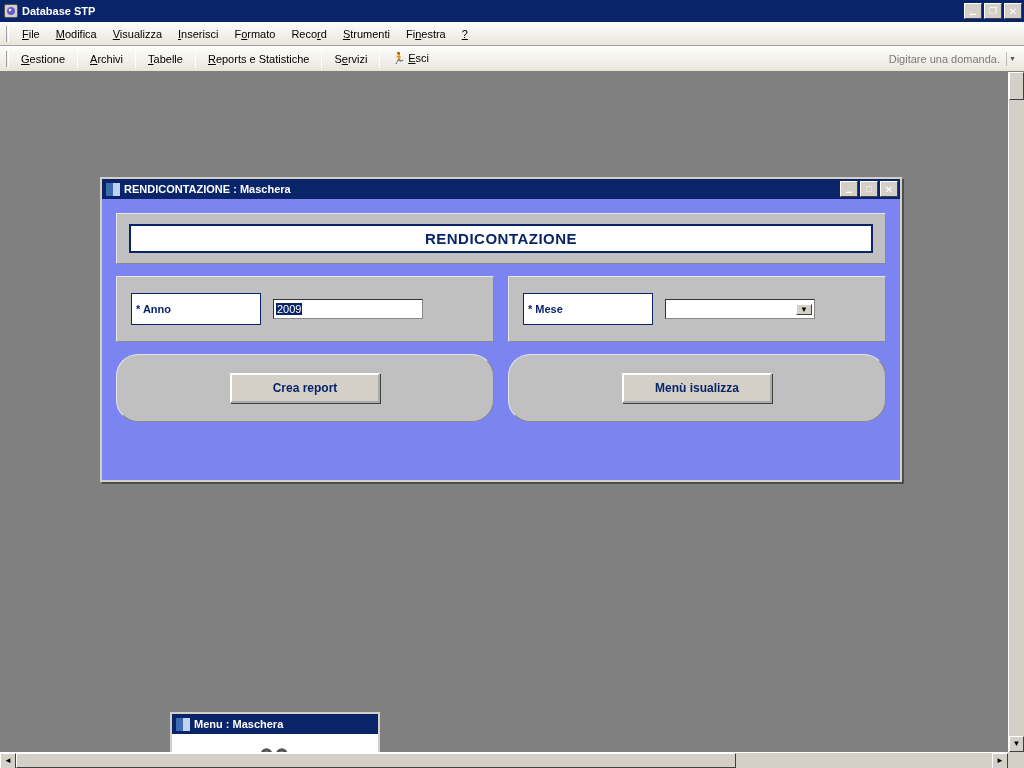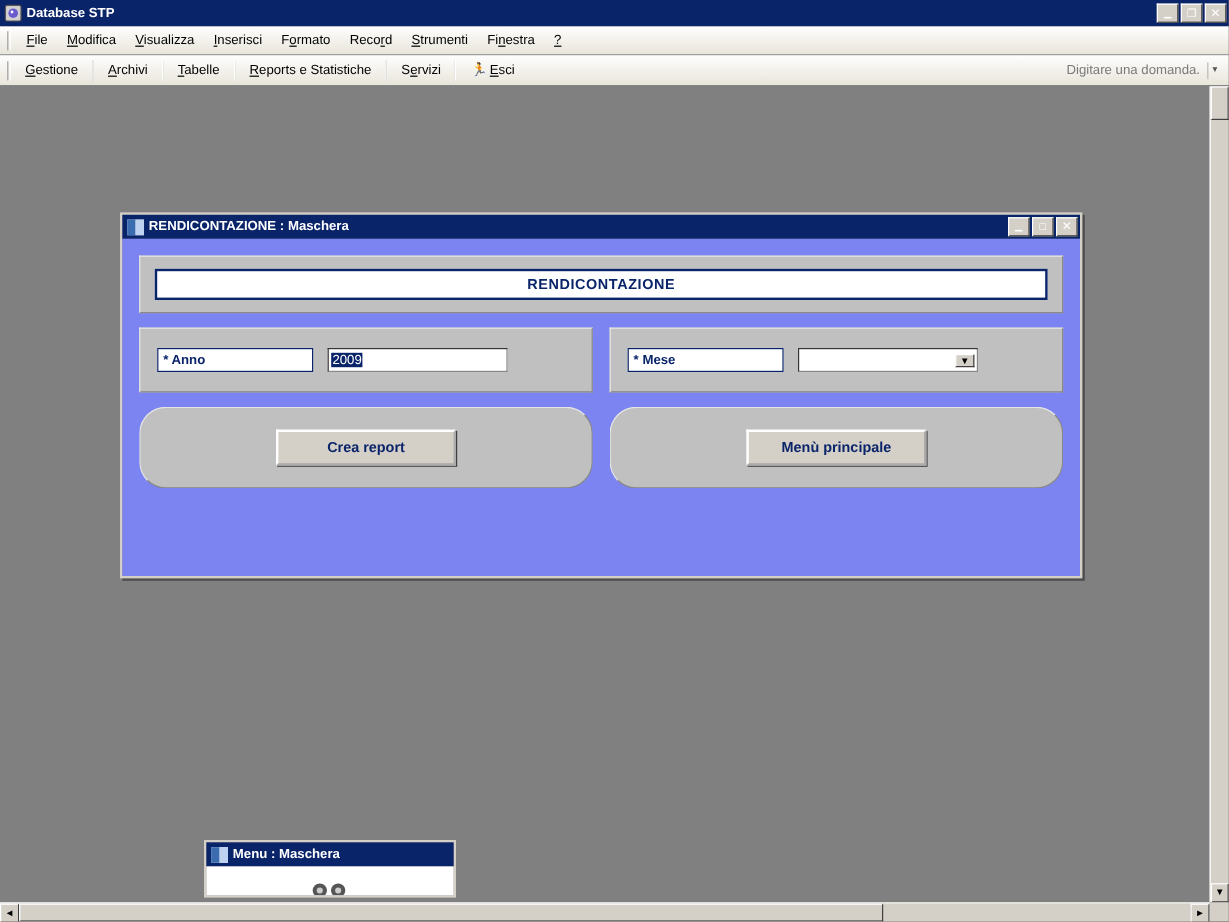--- a/index.html
+++ b/index.html
@@ -85,46 +85,46 @@
     background: #7b84f0;
     padding: 14px;
   }
   .panel-header, .panel-row, .panel-btnrow {
     background: #c0c0c0; border: 1px solid #888; border-top-color:#e6e6e6; border-left-color:#e6e6e6;
     margin-bottom: 12px;
   }
   .panel-header { padding: 10px 12px; }
   .banner {
     background:#fff; border:2px solid #0a246a; text-align:center; padding:4px 16px; color:#0a246a;
-    font-weight:bold; font-size:12px; letter-spacing:.5px;
+    font-weight:bold; font-size:15px; letter-spacing:.5px;
   }
   .row2 { display:flex; gap:14px; }
   .panel-row { flex:1; padding: 16px 14px; display:flex; align-items:center; gap:12px;}
   .field-label {
-    flex: 0 0 130px; height:20px; background:#fff; border:1px solid #0a246a; color:#0a246a;
+    flex: 0 0 130px; height:32px; background:#fff; border:1px solid #0a246a; color:#0a246a;
     font-weight:bold; display:flex; align-items:center; padding:0 4px;
   }
   .field-input {
     flex: 0 0 150px; height:20px; background:#fff; border:1px inset #888; display:flex; align-items:center; padding:0 2px;
     font-family: Tahoma, Arial, sans-serif; font-size:11px;
   }
   .field-input .selval { background:#0a246a; color:#fff; padding:0 1px; }
   .combo { display:flex; }
   .combo .cb-btn { width:16px; background:#d4d0c8; border:1px solid #fff; border-right-color:#404040; border-bottom-color:#404040; display:flex;align-items:center;justify-content:center;}
   .combo .cb-btn::after{content:"▼"; font-size:8px;}
   .panel-btnrow { flex:1; padding: 18px 14px; display:flex; justify-content:center;border-radius:22px; }
   .btn3d {
     min-width:150px; padding:6px 20px; background:#d4d0c8; border:2px outset #fff; color:#0a246a; font-weight:bold;
     font-size:12px; text-align:center;
     box-shadow: 1px 1px 0 #404040;
   }
 
   
   .mini-window {
-    position:absolute; left:170px; bottom:20px; width:210px;
+    position:absolute; left:170px; bottom:8px; width:210px;
     border:2px solid #d4d0c8;
   }
   .mini-window .child-body2 { height:24px; background:#fff; overflow:hidden; display:flex; align-items:flex-end; justify-content:center; gap:12px;}
   .gear { width:34px; height:18px; }
   .gear svg{width:100%;height:100%;}
 
   .arrow{font-size:8px;line-height:1;}
 </style>
 </head>
 <body>
@@ -217,21 +217,21 @@
             <span style="flex:1"></span>
             <span class="cb-btn"></span>
           </div>
         </div>
       </div>
       <div class="row2">
         <div class="panel-btnrow">
           <div class="btn3d">Crea report</div>
         </div>
         <div class="panel-btnrow">
-          <div class="btn3d">Menù principale</div>
+          <div class="btn3d">Menù isualizza</div>
         </div>
       </div>
     </div>
   </div>
 
   <div class="mini-window">
     <div class="child-tb">
       <span class="ci"></span>
       <span class="ct">Menu : Maschera</span>
     </div>

